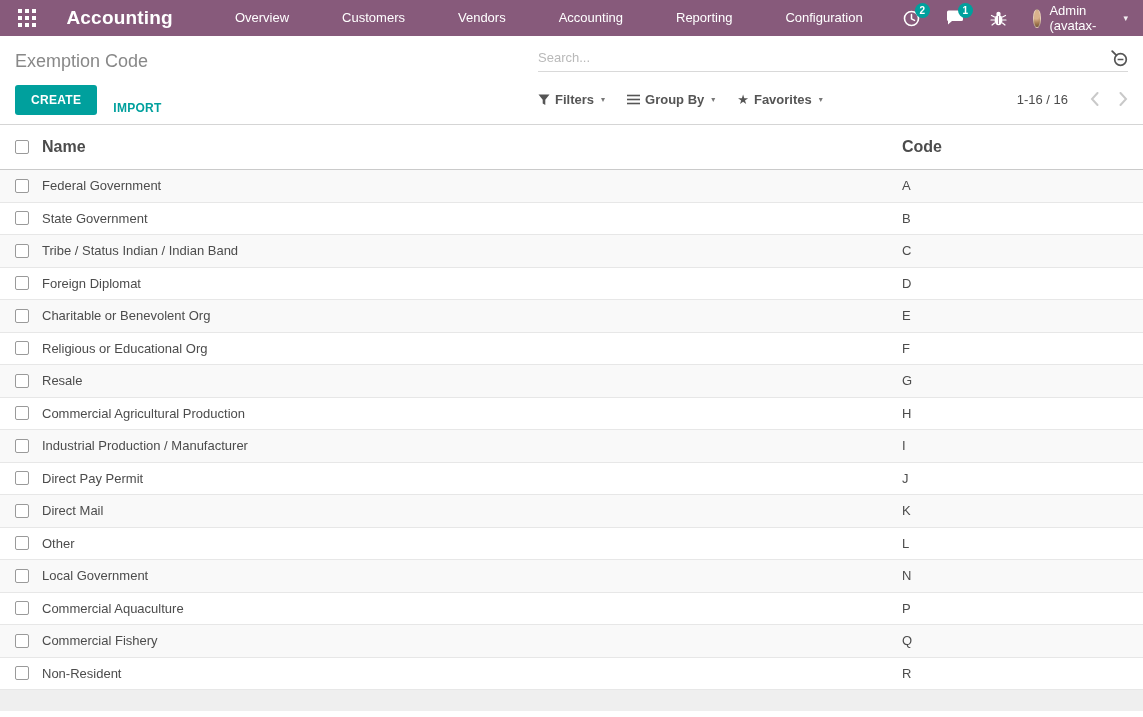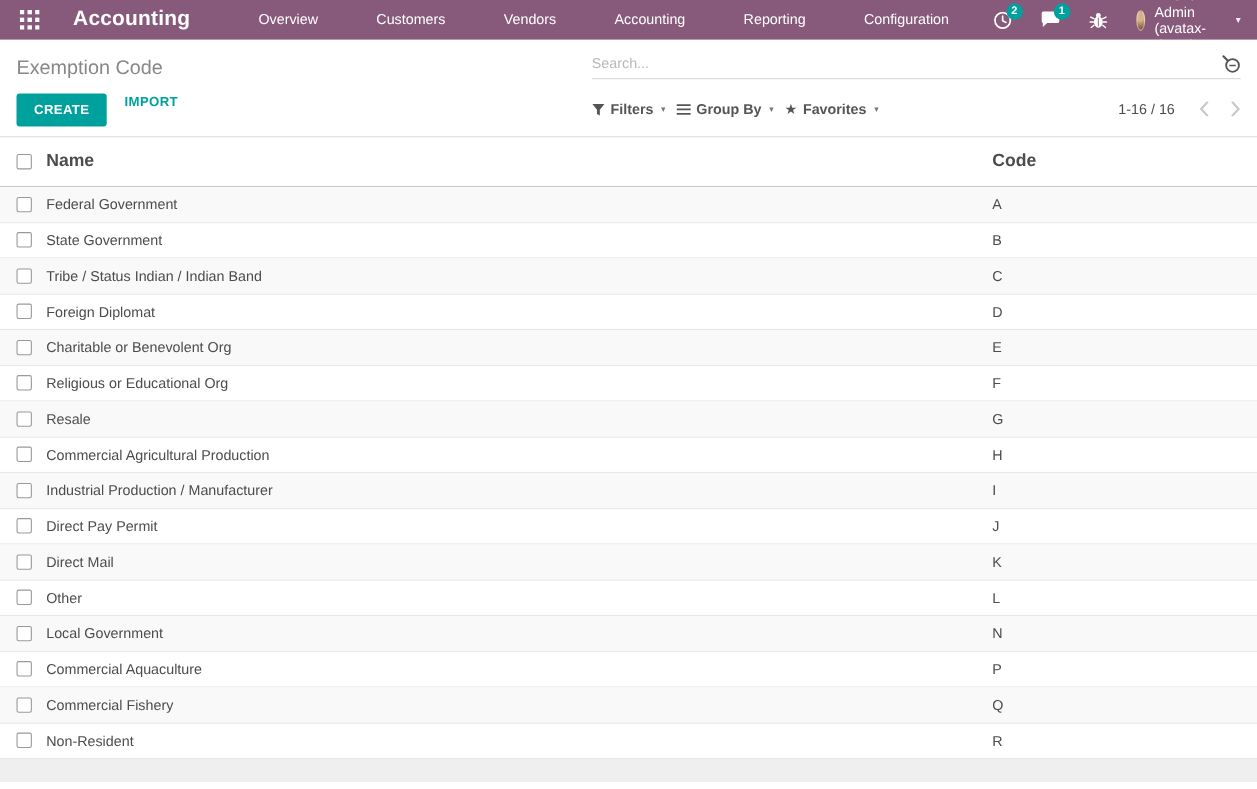--- a/index.html
+++ b/index.html
@@ -29,26 +29,26 @@
   
   .control-panel { border-bottom:1px solid #d5d5d5; padding:0 15px; }
   .cp-row1 { display:flex; align-items:flex-start; padding-top:12px; height:45px; }
   .breadcrumb { font-size:18px; color:#888; line-height:26px; }
   .search-box { margin-left:auto; width:590px; display:flex; 
     border-bottom:1px solid #d9d9d9; padding-bottom:4px; }
   .search-box input { flex:1; border:none; outline:none; font-size:13px; color:#4c4c4c;
     font-family:inherit; background:transparent; }
   .search-box input::placeholder { color:#b9b9b9; }
   .cp-row2 { display:flex; align-items:center; height:43px; padding-bottom:6px; }
-  .cp-left { width:523px; display:flex; align-items:flex-start; }
+  .cp-left { width:523px; display:flex; align-items:flex-end; }
   .btn-create { background:#00A09D; color:#fff; border:none; font-weight:bold; font-size:12px;
     padding:8px 16px; border-radius:3px; cursor:pointer; letter-spacing:.3px; font-family:inherit; }
   .btn-import { background:none; border:none; color:#00A09D; font-weight:bold; font-size:12px;
     margin-left:16px; cursor:pointer; letter-spacing:.3px; font-family:inherit; }
-  .cp-filters { display:flex; align-items:center; gap:10px; }
+  .cp-filters { display:flex; align-items:center; gap:22px; }
   .filter-btn { display:flex; align-items:center; gap:5px; font-size:13px; font-weight:bold;
     color:#555; cursor:pointer; white-space:nowrap; }
   .filter-btn .caret2 { font-size:8px; color:#777; margin-left:2px; }
   .star { color:#555; font-size:13px; }
   .pager { margin-left:auto; display:flex; align-items:flex-start; }
   .pager-text { font-size:13px; color:#4c4c4c; }
   .pager-arrows { display:flex; align-items:center; gap:20px; margin-left:22px; }
   .pager-arrow { cursor:pointer; display:flex; }
 
   

